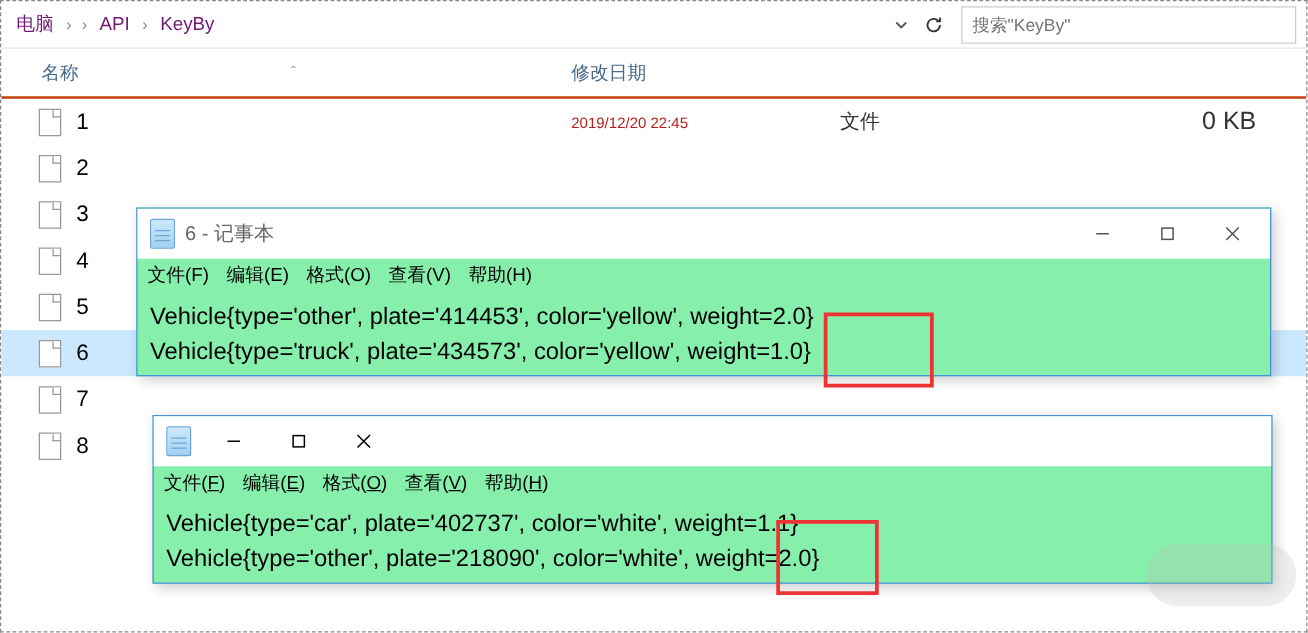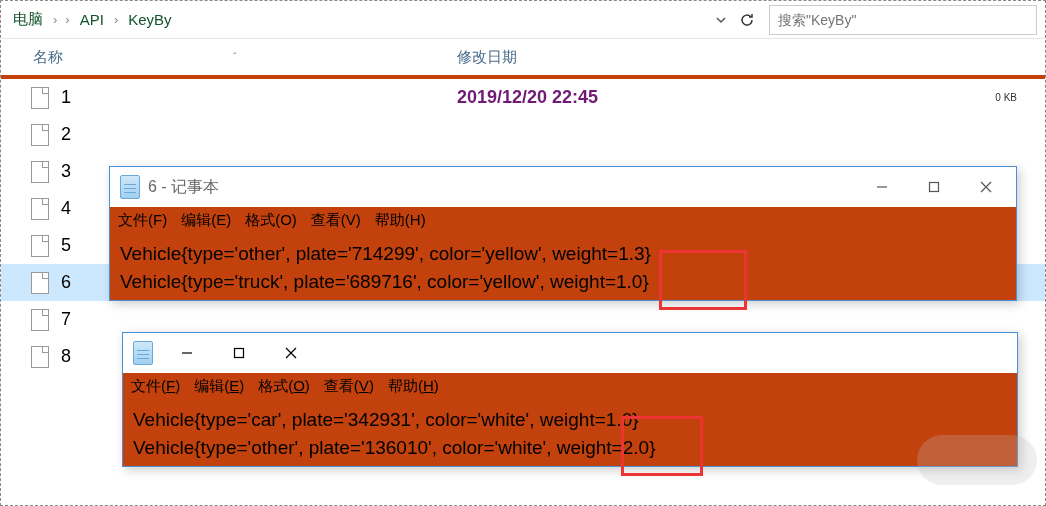--- a/index.html
+++ b/index.html
@@ -2,44 +2,44 @@
 <html><head>
 <meta charset="utf-8">
 <style>
 * { box-sizing: border-box; margin: 0; padding: 0; }
 body { font-family: "Microsoft YaHei", "Segoe UI", sans-serif; font-size: 15px; background: #fff; width: 1046px; height: 506px; position: relative; overflow: hidden; border: 1px dashed #888; }
 
 .explorer { position: absolute; top: 0; left: 0; right: 0; bottom: 0; }
 
 .breadcrumb-bar { display: flex; align-items: center; height: 38px; border-bottom: 1px solid #e5e5e5; }
 .breadcrumb { display: flex; align-items: center; flex: 1; padding: 0 6px; }
-.crumb { padding: 4px 6px; color: #14532d; cursor: pointer; }
+.crumb { padding: 4px 6px; color: #701a75; cursor: pointer; }
 .crumb-sep { color: #888; padding: 0 4px; font-size: 13px; }
 .nav-btns { display: flex; align-items: center; padding: 0 6px; gap: 2px; }
 .nav-btn { width: 24px; height: 24px; display: flex; align-items: center; justify-content: center; cursor: pointer; color: #333; }
 .search-box { width: 268px; height: 30px; border: 1px solid #ccc; margin: 0 8px 0 4px; padding: 4px 8px; color: #777; font-size: 14px; background: #fff; }
 
-.col-headers { display: flex; height: 40px; align-items: center; color: #4a6a8a; font-size: 15px; border-bottom: 4px solid #c2410c; }
+.col-headers { display: flex; height: 40px; align-items: center; color: #4a6a8a; font-size: 15px; border-bottom: 2px solid #c2410c; }
 .col-name { width: 456px; padding-left: 32px; display: flex; align-items: center; gap: 170px; }
 .col-sort { color: #888; font-size: 11px; }
 .col-date { width: 215px; }
 .col-type { width: 205px; }
 .col-size { flex: 1; }
 
 .file-list { }
 .file-row { display: flex; align-items: center; height: 37px; padding-left: 30px; }
 .file-row.selected { background: #cce8ff; }
 .file-icon { width: 18px; height: 22px; border: 1px solid #999; background: #fff; margin-right: 12px; position: relative; }
 .file-icon::before { content: ""; position: absolute; top: 0; right: 0; width: 5px; height: 5px; border-left: 1px solid #999; border-bottom: 1px solid #999; background: #fff; }
 .file-name { width: 396px; font-size: 18px; }
-.file-date { width: 215px; color: #701a75; font-size: 18px; font-weight: bold; }
+.file-date { width: 215px; color: #b91c1c; font-size: 12px; }
 .file-type { width: 205px; color: #333; font-size: 16px; }
-.file-size { flex: 1; text-align: right; padding-right: 28px; color: #333; font-size: 10px; }
-
-.notepad { position: absolute; background: #c2410c; border: 1px solid #4a90d9; box-shadow: 3px 3px 10px rgba(0,0,0,0.2); }
+.file-size { flex: 1; text-align: right; padding-right: 40px; color: #333; font-size: 20px; }
+
+.notepad { position: absolute; background: #86efac; border: 1px solid #4a90d9; box-shadow: 3px 3px 10px rgba(0,0,0,0.2); }
 .notepad .titlebar { display: flex; align-items: center; height: 40px; padding: 0 4px 0 10px; background: #fff; }
 .np-icon { width: 20px; height: 24px; background: linear-gradient(#cfe8f9,#a0d0f0); border: 1px solid #6aa8d8; border-radius: 2px; margin-right: 8px; position: relative; }
 .np-icon::after { content: ""; position: absolute; left: 3px; right: 3px; top: 12px; height: 1px; background: #6aa8d8; box-shadow: 0 -4px 0 #6aa8d8, 0 4px 0 #6aa8d8; }
 .np-title { flex: 1; color: #666; font-size: 16px; }
 .win-btns { display: flex; }
 .win-btn { width: 52px; height: 36px; display: flex; align-items: center; justify-content: center; color: #555; cursor: pointer; }
 .menubar { display: flex; padding: 4px 8px 6px; gap: 14px; font-size: 15px; color: #000; }
 .menu-item { cursor: pointer; }
 .menu-item u { text-decoration: underline; }
 .content { padding: 4px 10px; font-size: 19px; line-height: 28px; font-family: "Microsoft YaHei", sans-serif; }
@@ -88,20 +88,21 @@
       <span class="col-sort">ˆ</span>
     </div>
     <div class="col-date">修改日期</div>
   </div>
 
   <div class="file-list">
     <div class="file-row">
       <div class="file-icon"></div>
       <div class="file-name">1</div>
       <div class="file-date">2019/12/20 22:45</div>
+      <div class="file-type">文件</div>
       <div class="file-size">0 KB</div>
     </div>
     <div class="file-row">
       <div class="file-icon"></div>
       <div class="file-name">2</div>
     </div>
     <div class="file-row">
       <div class="file-icon"></div>
       <div class="file-name">3</div>
     </div>
@@ -151,22 +152,22 @@
     </div>
   </div>
   <div class="menubar">
     <span class="menu-item">文件(F)</span>
     <span class="menu-item">编辑(E)</span>
     <span class="menu-item">格式(O)</span>
     <span class="menu-item">查看(V)</span>
     <span class="menu-item">帮助(H)</span>
   </div>
   <div class="content">
-    <div class="line">Vehicle{type='other', plate='714299', color='yellow', weight=1.3}</div>
-    <div class="line">Vehicle{type='truck', plate='689716', color='yellow', weight=1.0}</div>
+    <div class="line">Vehicle{type='other', plate='414453', color='yellow', weight=2.0}</div>
+    <div class="line">Vehicle{type='truck', plate='434573', color='yellow', weight=1.0}</div>
   </div>
   <div class="hl" style="top:83px; left:549px; width:88px; height:60px;"></div>
 </div>
 
 <div class="notepad" id="np5">
   <div class="titlebar">
     <div class="np-icon"></div>
     <div class="win-btns">
       <div class="win-btn">
           <svg width="12" height="12">
@@ -186,19 +187,19 @@
     </div>
   </div>
   <div class="menubar">
     <span class="menu-item"><span>文件(<u>F</u>)</span></span>
     <span class="menu-item"><span>编辑(<u>E</u>)</span></span>
     <span class="menu-item"><span>格式(<u>O</u>)</span></span>
     <span class="menu-item"><span>查看(<u>V</u>)</span></span>
     <span class="menu-item"><span>帮助(<u>H</u>)</span></span>
   </div>
   <div class="content">
-    <div class="line">Vehicle{type='car', plate='342931', color='white', weight=1.0}</div>
-    <div class="line">Vehicle{type='other', plate='136010', color='white', weight=2.0}</div>
+    <div class="line">Vehicle{type='car', plate='402737', color='white', weight=1.1}</div>
+    <div class="line">Vehicle{type='other', plate='218090', color='white', weight=2.0}</div>
   </div>
   <div class="hl" style="top:83px; left:498px; width:82px; height:60px;"></div>
 </div>
 
 <div class="watermark"></div>
 
 </body></html>

